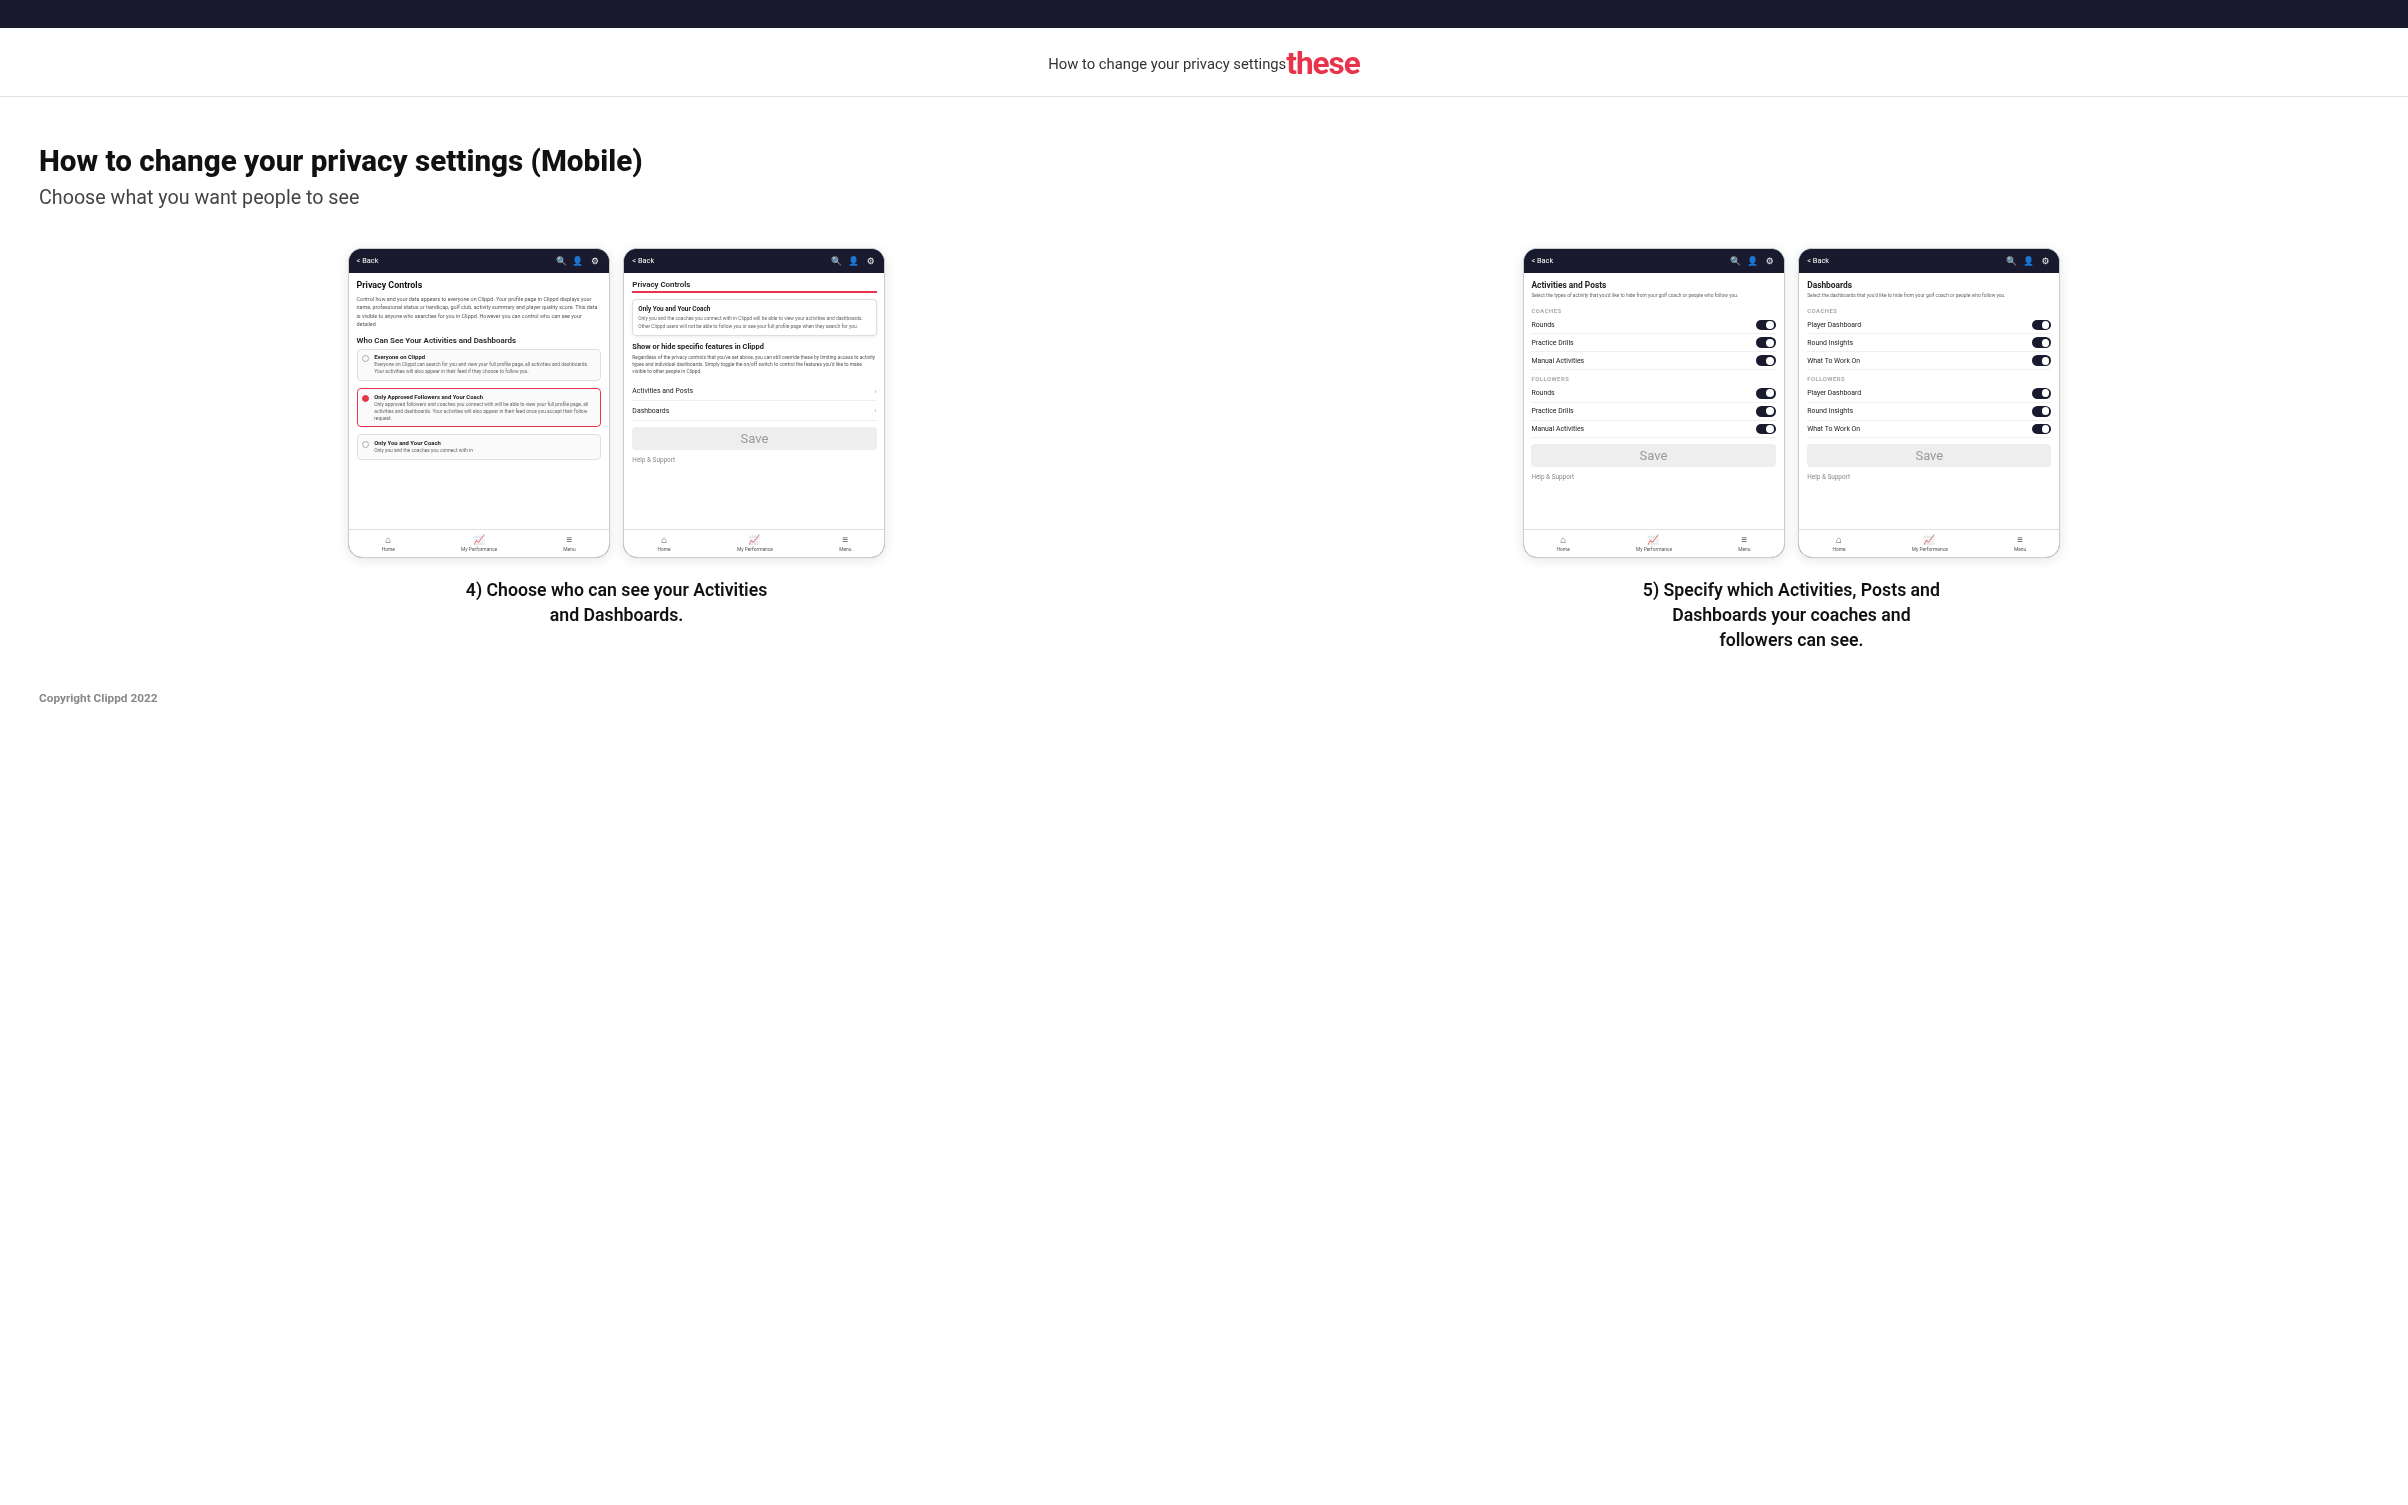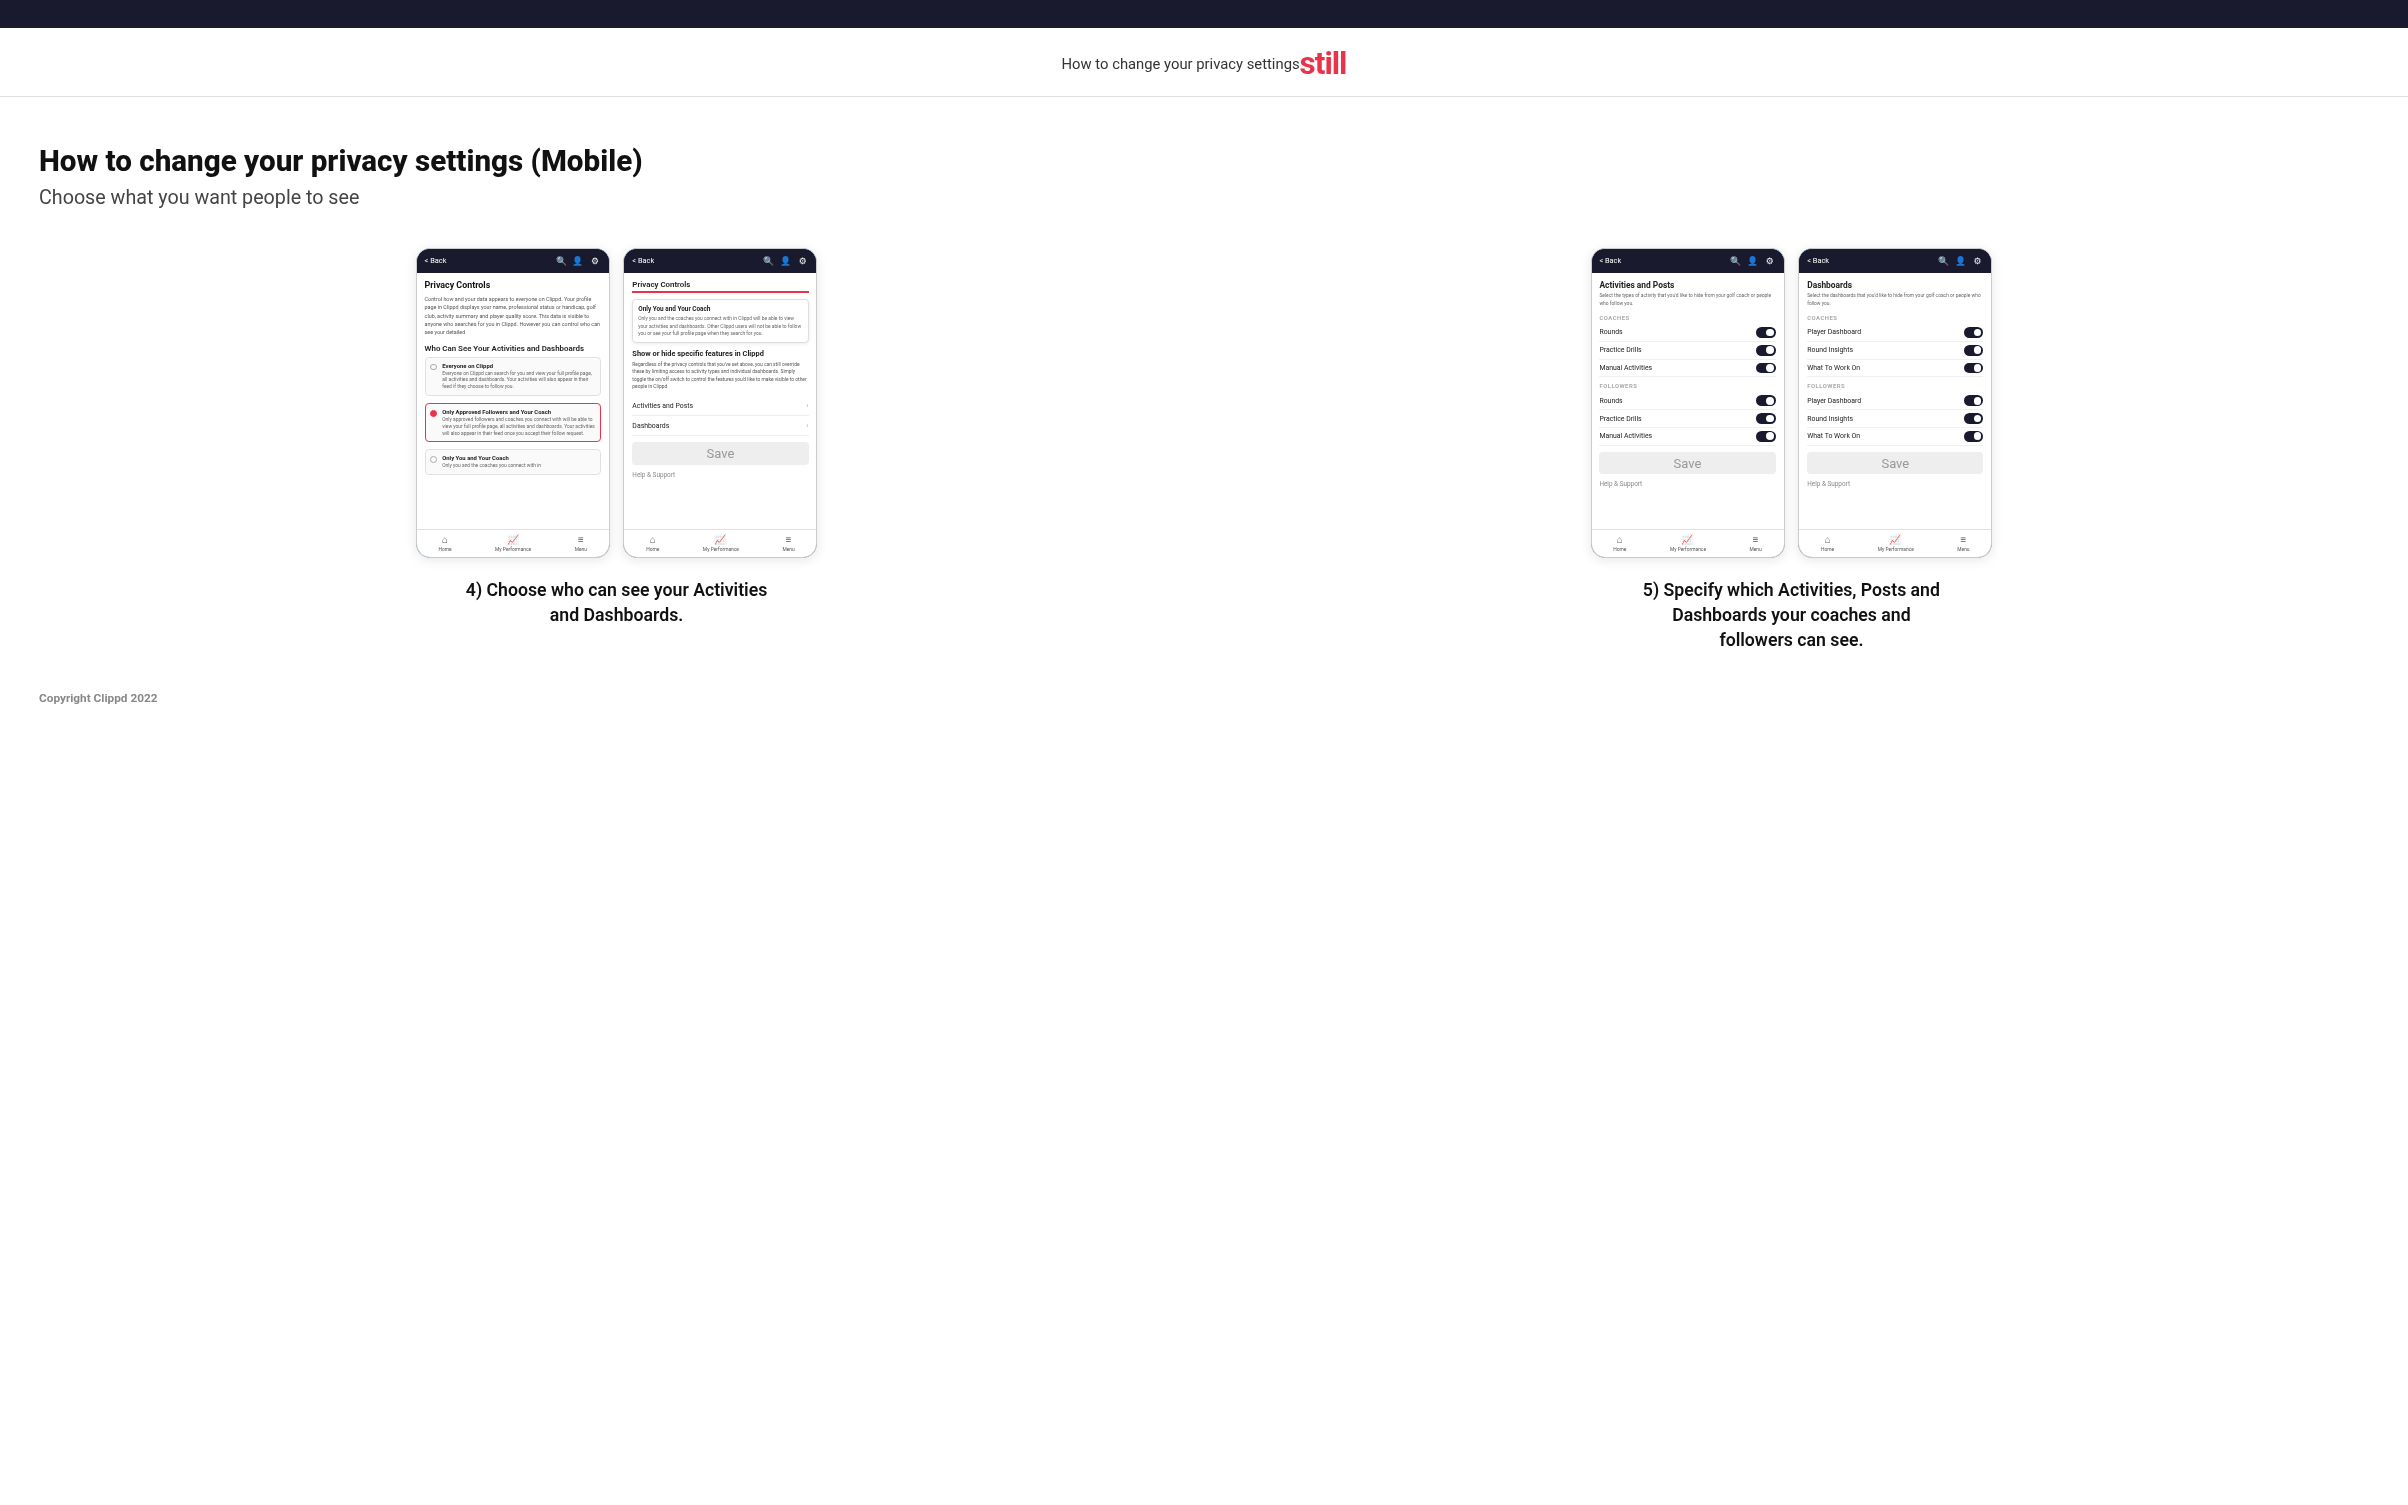--- a/index.html
+++ b/index.html
@@ -66,21 +66,21 @@
       font-weight: 600;
       color: #111;
       margin-top: 19.7px;
       text-align: center;
       max-width: 315px;
       line-height: 1.4;
     }
 
     
     .phone {
-      width: 194px;
+      width: 262px;
       border-radius: 13.8px;
       border: 1.5px solid #ccc;
       overflow: hidden;
       background: #0c4a6e;
       box-shadow: 0 2px 11.8px rgba(0,0,0,0.10);
       font-size: 6.9px;
     }
     .phone-nav {
       background: #1a1a2e;
       color: #fff;
@@ -348,21 +348,21 @@
       font-weight: bold;
     }
   </style>
 </head>
 <body>
 
 <div class="top-bar"></div>
 
 <div class="header">
   <span class="header-title">How to change your privacy settings</span>
-  <span class="logo">still</span>
+  <span class="logo">these</span>
 </div>
 
 <div class="main">
   <h1 class="page-title">How to change your privacy settings (Mobile)</h1>
   <p class="page-subtitle">Choose what you want people to see</p>
 
   <div class="mockups-row">
 
     <div style="display: flex; flex-direction: column; align-items: center; flex: 2 1 0%;">
         <div style="display: flex; gap: 13.8px;">

